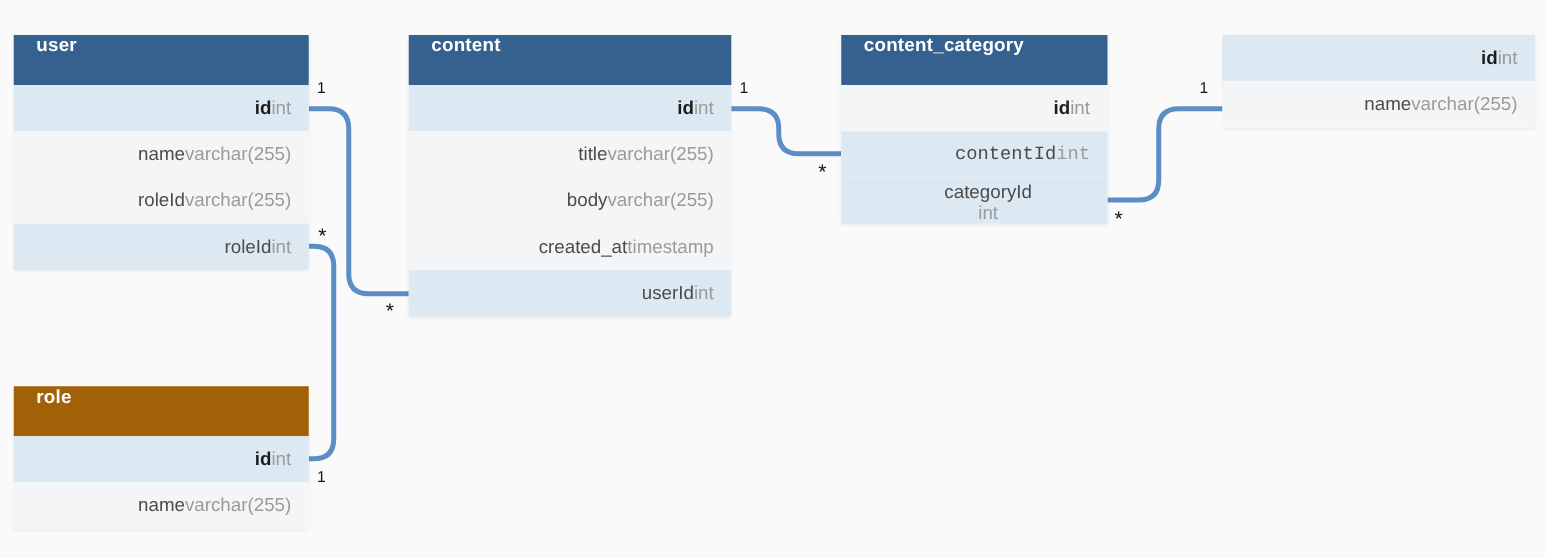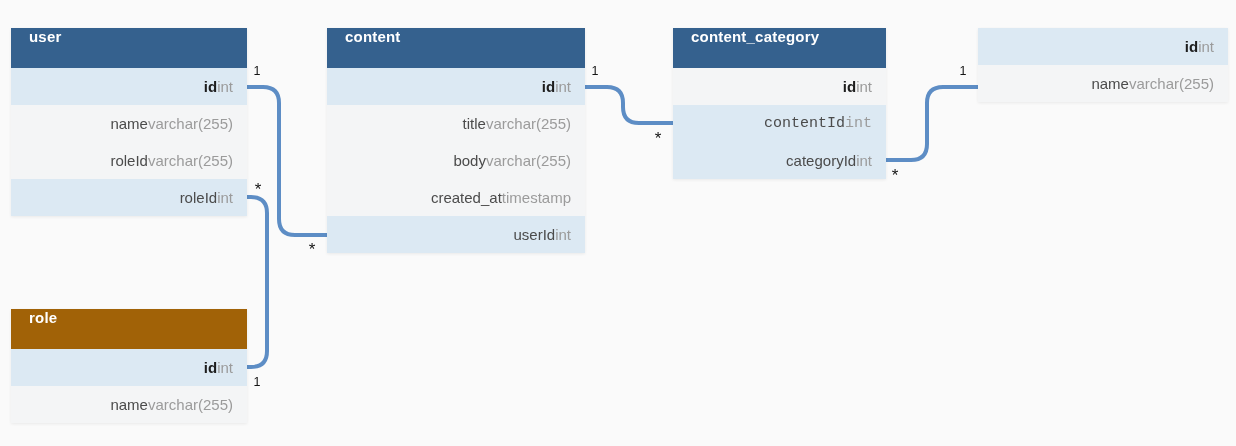--- a/index.html
+++ b/index.html
@@ -94,21 +94,21 @@
         <span>content_category</span>
       </div>
       <div class="row pk" style="background: rgb(244, 245, 246);">
         <span class="fname">id</span>
         <span class="ftype">int</span>
       </div>
       <div class="row" style="background: rgb(220, 233, 243); font-family: Liberation Mono, monospace;">
         <span class="fname">contentId</span>
         <span class="ftype">int</span>
       </div>
-      <div class="row" style="background: rgb(220, 233, 243);">
+      <div class="row" style="background: rgb(220, 233, 243); flex-direction: column;">
         <span class="fname">categoryId</span>
         <span class="ftype">int</span>
       </div>
     </div>
     <div class="tbl" style="left: 978px; top: 28px; width: 250px;">
       <div class="row pk" style="background: rgb(220, 233, 243);">
         <span class="fname">id</span>
         <span class="ftype">int</span>
       </div>
       <div class="row" style="background: rgb(244, 245, 246);">

